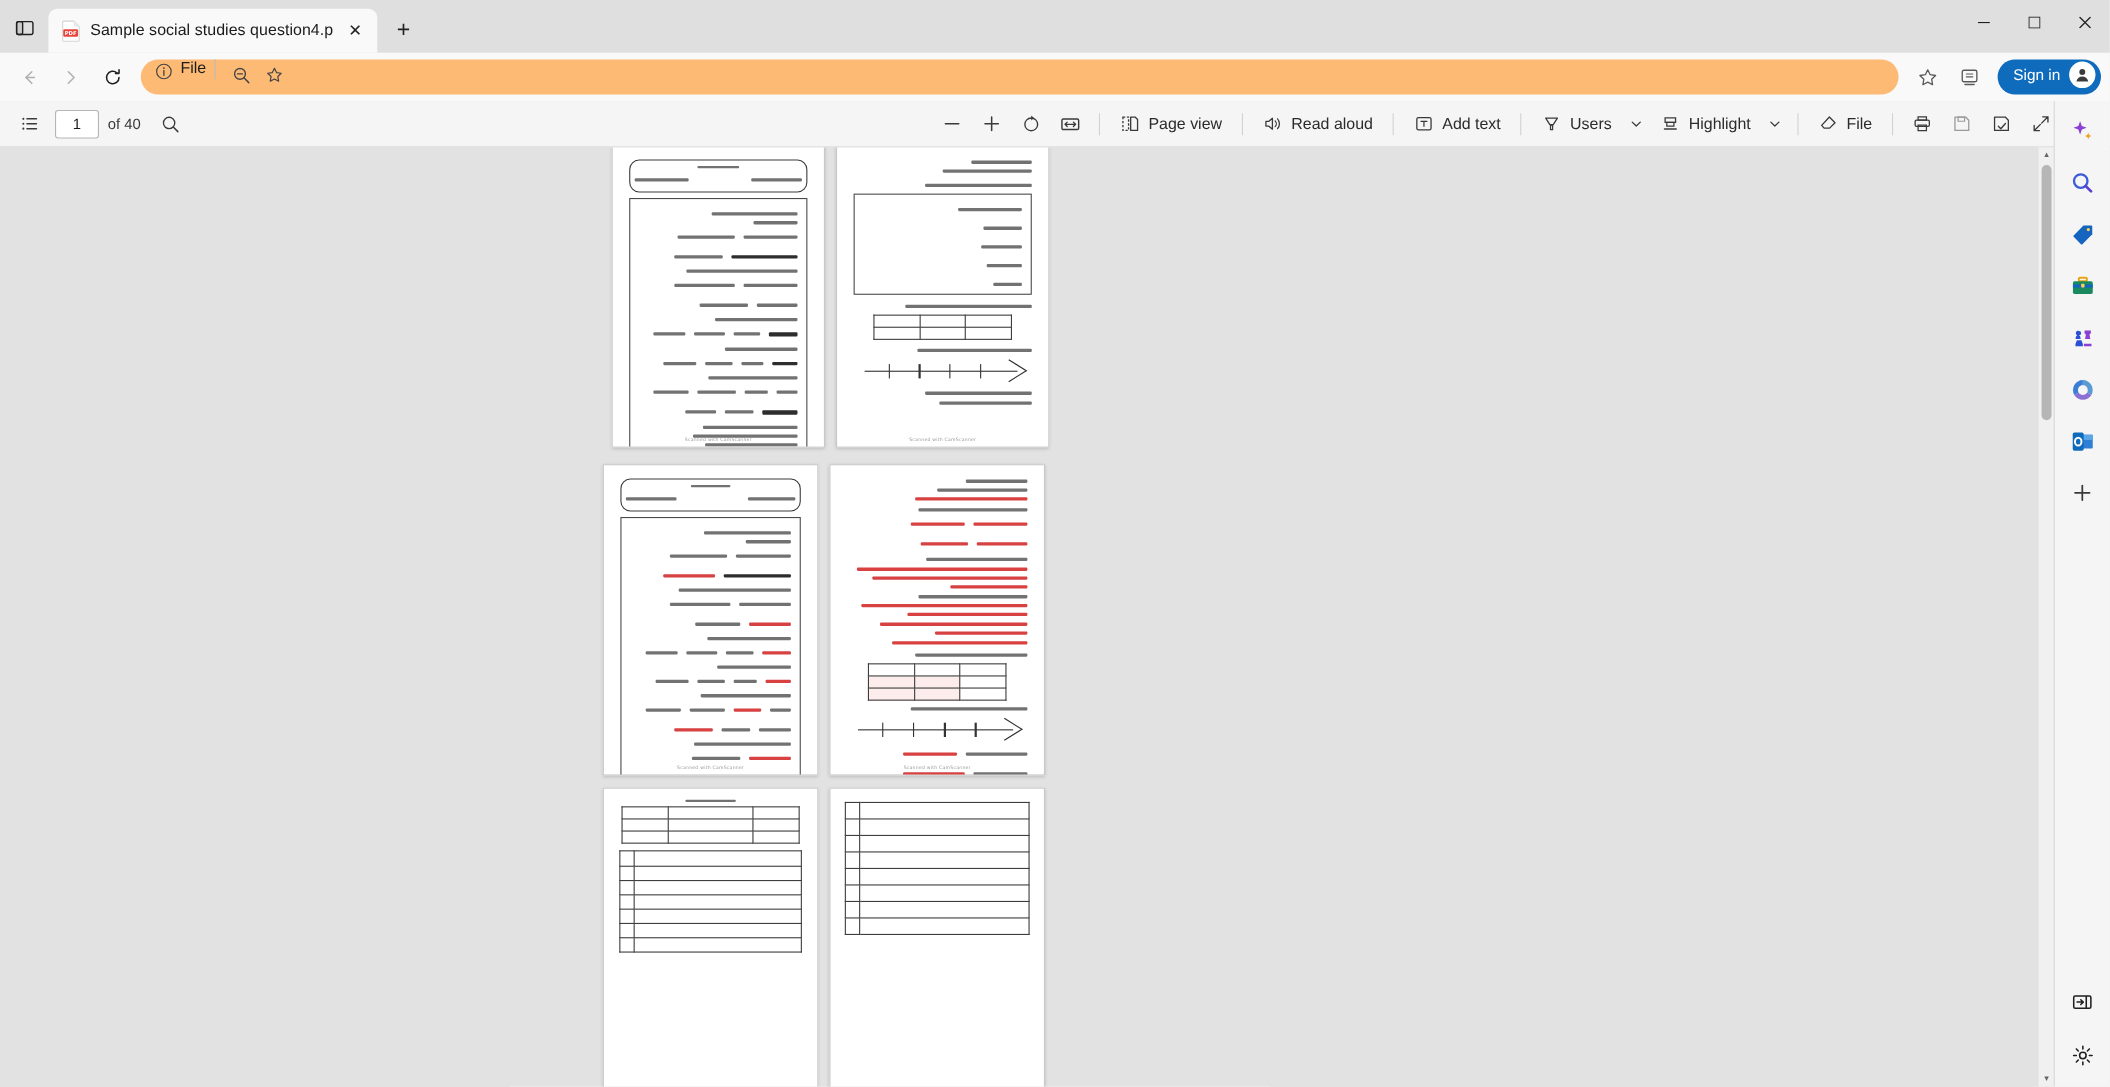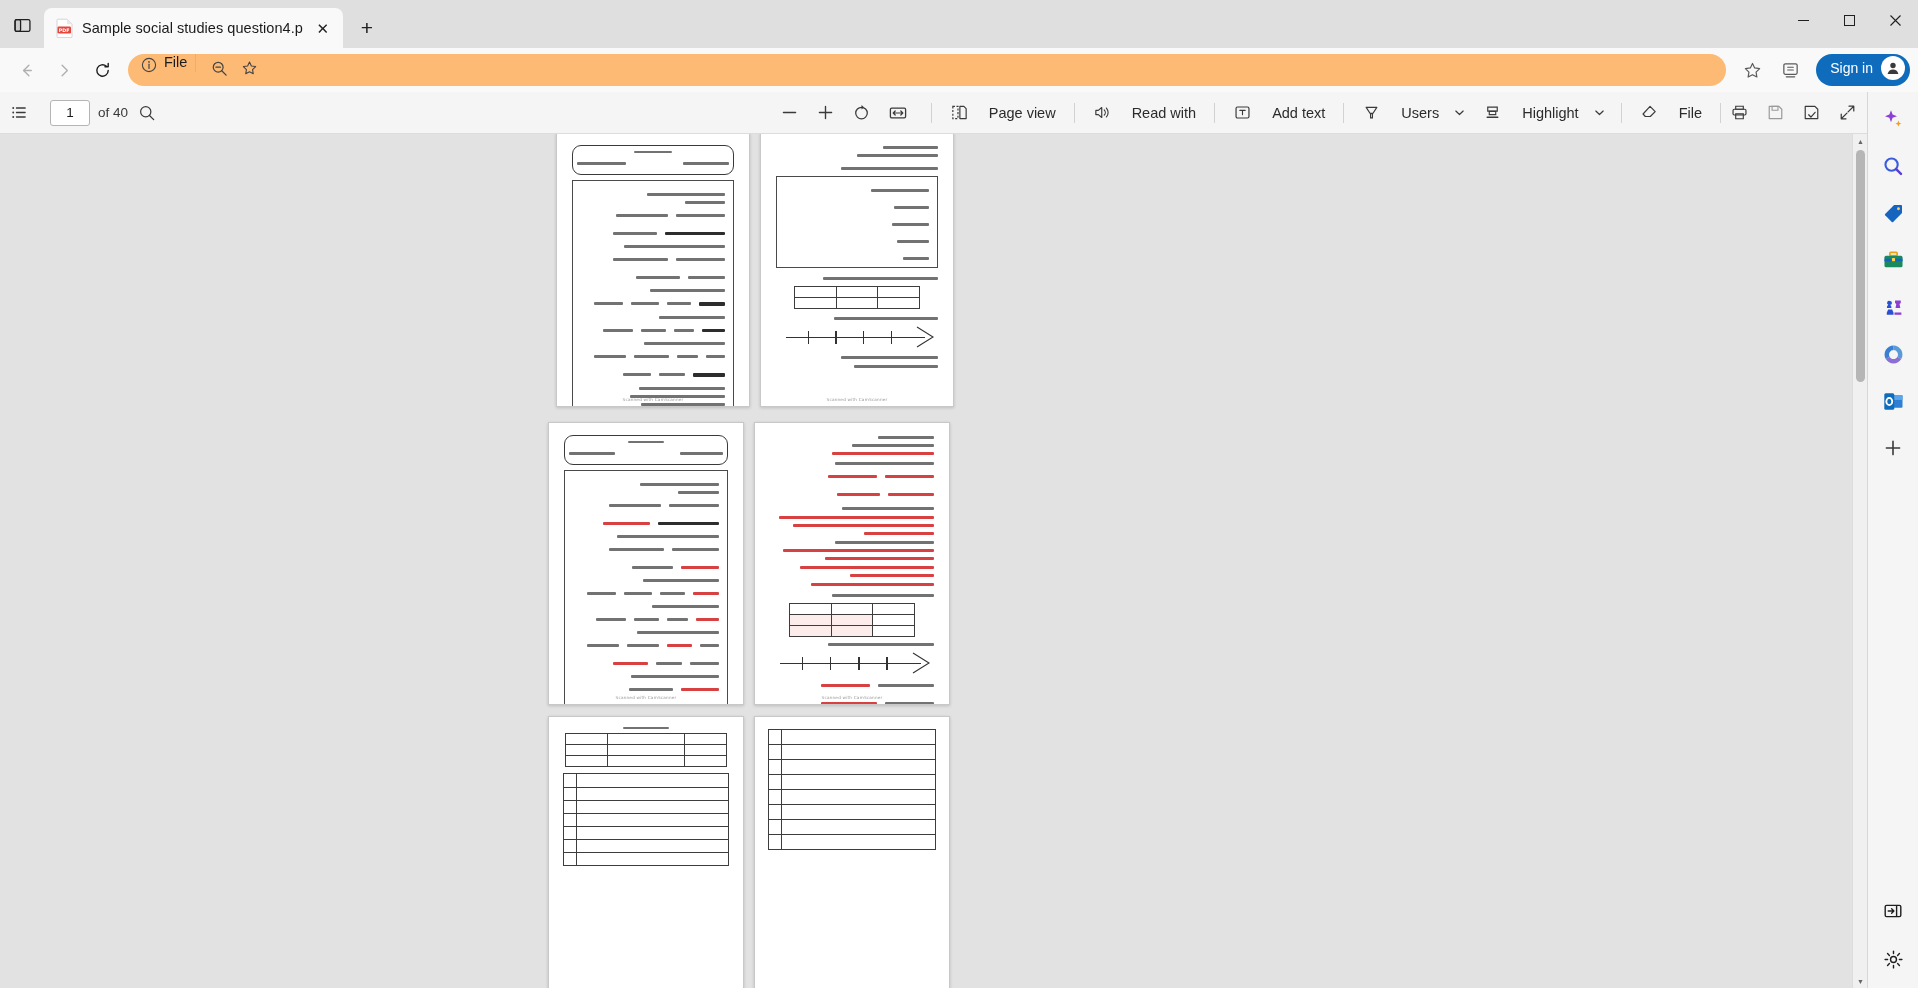--- a/index.html
+++ b/index.html
@@ -103,21 +103,21 @@
   }
 
   
   .pdfbar {
     position:absolute; left:0; top:92px; width:1918px; height:42px;
     background:#f5f5f5; border-bottom:1px solid #dcdcdc;
     display:flex; align-items:center; padding:0 10px; gap:2px;
   }
   .tbtn {
     height:32px; border-radius:5px; display:flex; align-items:center;
-    gap:20px; padding:0 9px; cursor:pointer;
+    justify-content:center; gap:7px; padding:0 9px; cursor:pointer;
     color:#2b2b2b; font-size:14.5px; white-space:nowrap; flex:0 0 auto;
   }
   .tbtn.icononly { width:34px; padding:0; }
   .tbtn.chev { padding:0 4px; width:22px; }
   .pageinput {
     width:40px; height:26px; border:1px solid #b5b5b5; border-radius:3px;
     background:#fff; font-size:13.5px; text-align:center; color:#1a1a1a;
     font-family:"Liberation Sans", sans-serif; margin:0 6px 0 4px; flex:0 0 auto;
   }
   .ofpages { font-size:13.5px; color:#3a3a3a; margin-right:8px; flex:0 0 auto; }
@@ -371,21 +371,21 @@
       <span>Page view</span>
     </div>
 
     <span class="tsep"></span>
 
     <div class="tbtn">
       <svg width="19" height="19" viewBox="0 0 20 20">
         <path d="M3 7.8h2.6L9.2 4.8v10.4L5.6 12.2H3z" fill="none" stroke="#3a3a3a" stroke-width="1.25" stroke-linejoin="round"></path>
         <path d="M11.8 7.2a4 4 0 0 1 0 5.6M14.1 5.3a7 7 0 0 1 0 9.4" fill="none" stroke="#3a3a3a" stroke-width="1.2" stroke-linecap="round"></path>
       </svg>
-      <span>Read with</span>
+      <span>Read aloud</span>
     </div>
 
     <span class="tsep"></span>
 
     <div class="tbtn">
       <svg width="19" height="19" viewBox="0 0 20 20">
         <rect x="3.2" y="4.2" width="13.6" height="11.6" rx="1.6" fill="none" stroke="#3a3a3a" stroke-width="1.25"></rect>
         <path d="M7.2 7.8h5.6M10 7.8v4.6" stroke="#3a3a3a" stroke-width="1.2" stroke-linecap="round"></path>
       </svg>
       <span>Add text</span>

